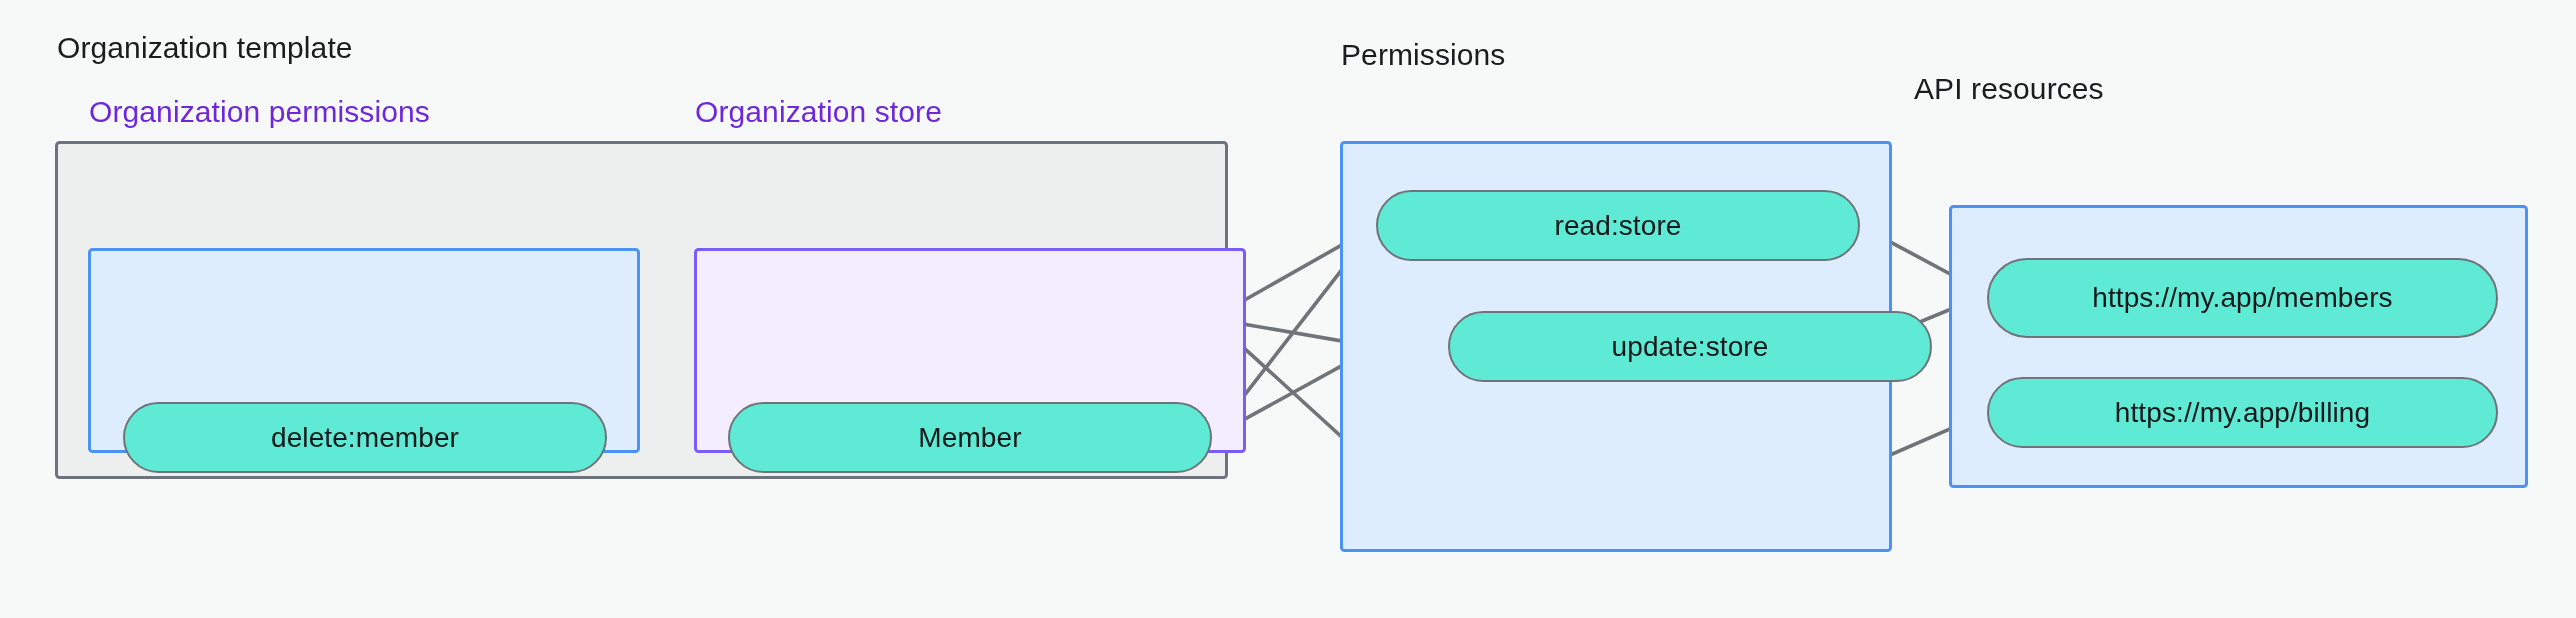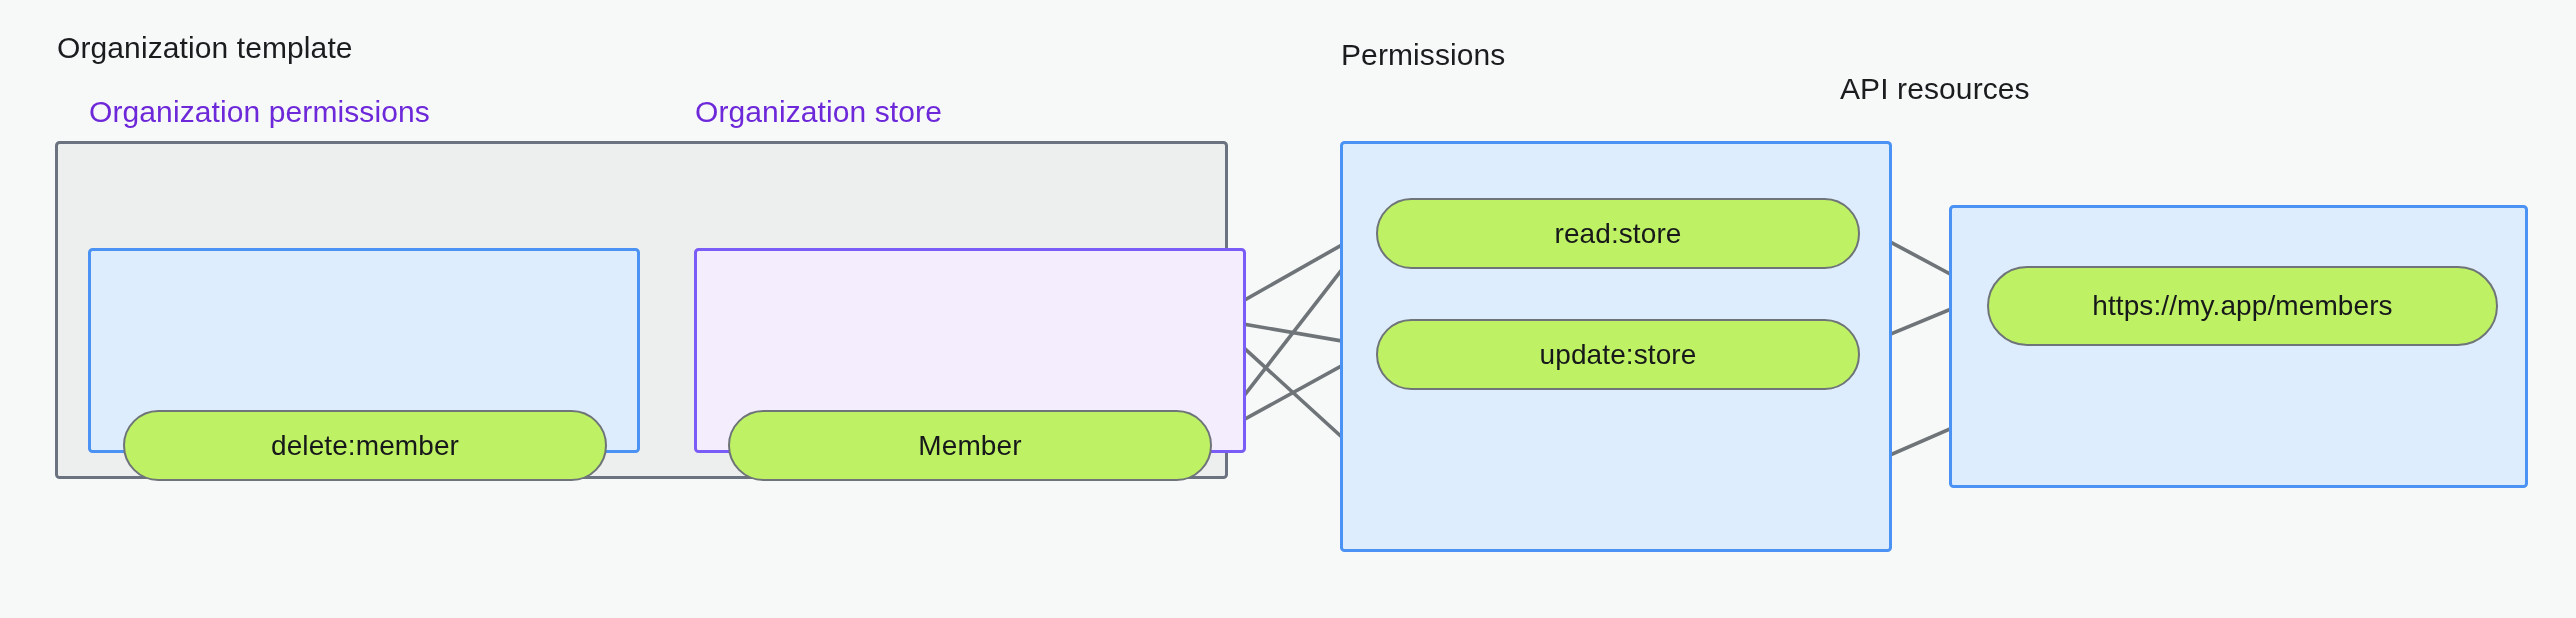--- a/index.html
+++ b/index.html
@@ -61,32 +61,31 @@
     border: 3.7px solid #4B92F5;
   }
   .box-purple {
     background: #F3EDFE;
     border: 3.7px solid #7A5CF6;
   }
   
   .pill {
     position: absolute;
     box-sizing: border-box;
-    background: #bef264;
+    background: #5eead4;
     border: 2.7px solid #6E7478;
     border-radius: 912px;
     display: flex;
     align-items: center;
     justify-content: center;
     font-size: 28px;
     color: #17181A;
     letter-spacing: 0.1px;
     white-space: nowrap;
     z-index: 3;
-    margin-top: 8px;
   }
   .pill-label { pointer-events: none; }
 </style>
 </head>
 <body>
 
 <div id="stage">
 
   <svg id="edges" viewBox="0 0 2823 678" width="2576" height="619" xmlns="http://www.w3.org/2000/svg">
     <g id="edge-lines" stroke="#6E7478" stroke-width="4" stroke-linecap="round" fill="none">
@@ -110,38 +109,41 @@
         <circle cx="1508" cy="513" r="11"></circle>
         <circle cx="2178" cy="322" r="11"></circle>
         <circle cx="2178" cy="452" r="11"></circle>
       </g>
   </svg>
 
   <div class="group-caption" style="left:57px; top:31px;">Organization template</div>
   <div class="inner-caption" style="left:89px; top:95px;">Organization permissions</div>
   <div class="inner-caption" style="left:695px; top:95px;">Organization store</div>
   <div class="group-caption" style="left:1341px; top:38px;">Permissions</div>
-  <div class="group-caption" style="left:1840px; top:72px;">API resources</div>
+  <div class="group-caption" style="left:1914px; top:72px;">API resources</div>
 
   <div class="box box-outer-gray" style="left:55px; top:141px; width:1173px; height:338px;"></div>
   <div class="box box-blue" style="left:88px; top:248px; width:552px; height:205px;"></div>
   <div class="box box-purple" style="left:694px; top:248px; width:552px; height:205px;"></div>
   <div class="box box-blue" style="left:1340px; top:141px; width:552px; height:411px;"></div>
   <div class="box box-blue" style="left:1949px; top:205px; width:579px; height:283px;"></div>
 
   <div class="pill" style="left:123px; top:402px; width:484px; height:71px;">
     <span class="pill-label">delete:member</span>
   </div>
   <div class="pill" style="left:728px; top:402px; width:484px; height:71px;">
     <span class="pill-label">Member</span>
   </div>
   <div class="pill" style="left:1376px; top:190px; width:484px; height:71px;">
     <span class="pill-label">read:store</span>
   </div>
-  <div class="pill" style="left:1376px; top:311px; width:484px; height:71px;">
+  <div class="pill" style="left:1448px; top:311px; width:484px; height:71px;">
     <span class="pill-label">update:store</span>
   </div>
   <div class="pill" style="left:1987px; top:258px; width:511px; height:80px;">
     <span class="pill-label">https://my.app/members</span>
+  </div>
+  <div class="pill" style="left:1987px; top:377px; width:511px; height:71px;">
+    <span class="pill-label">https://my.app/billing</span>
   </div>
 
 </div>
 
 
 </body></html>

